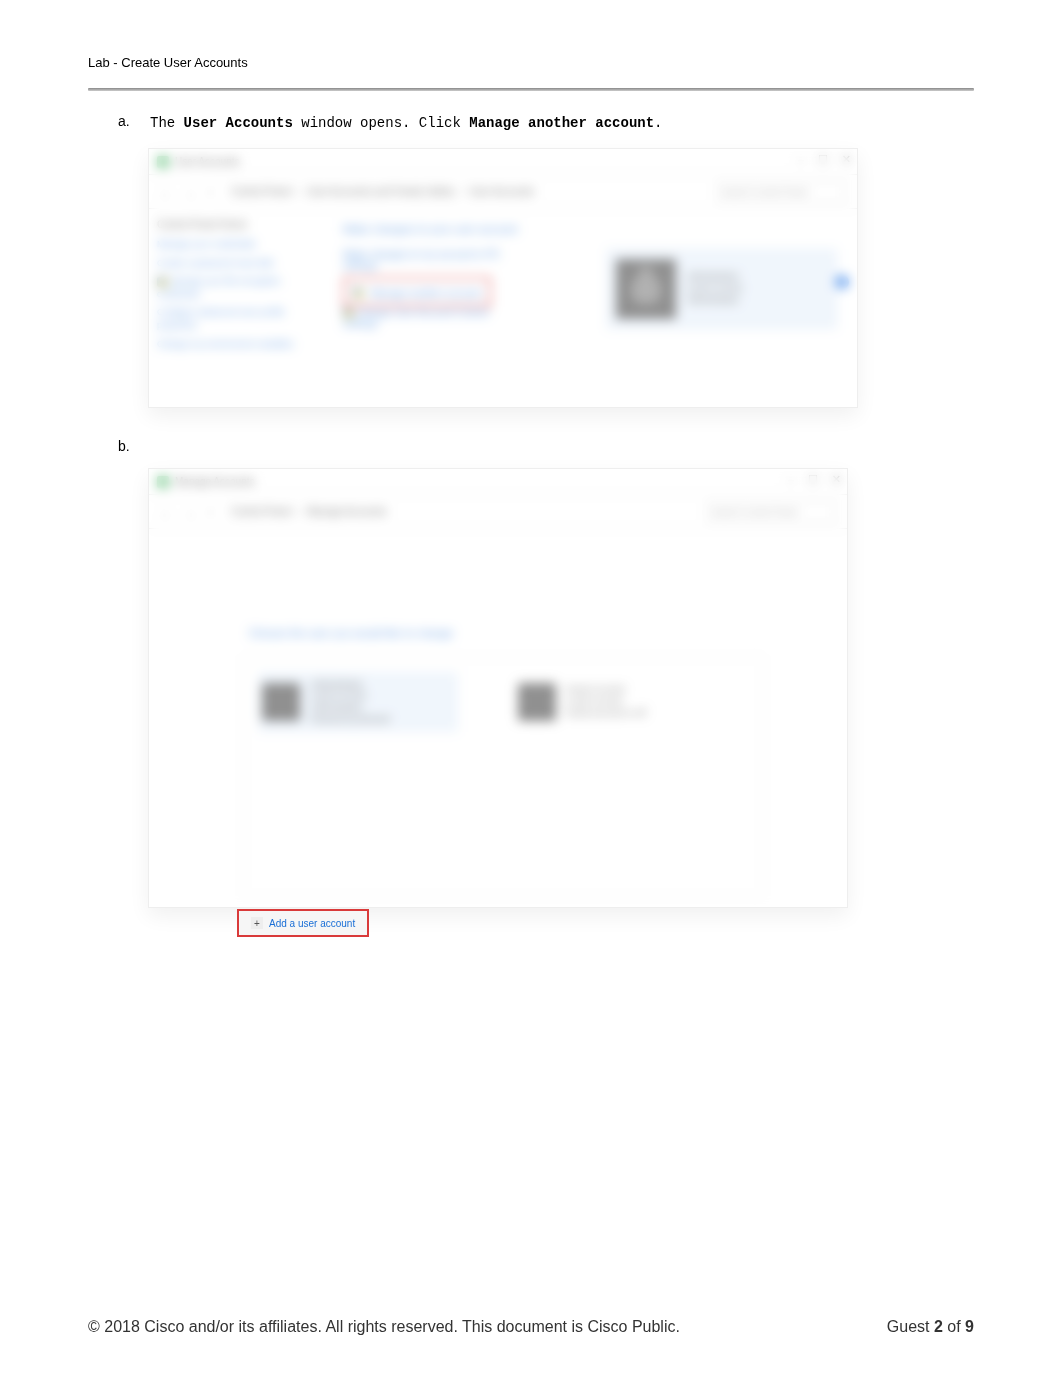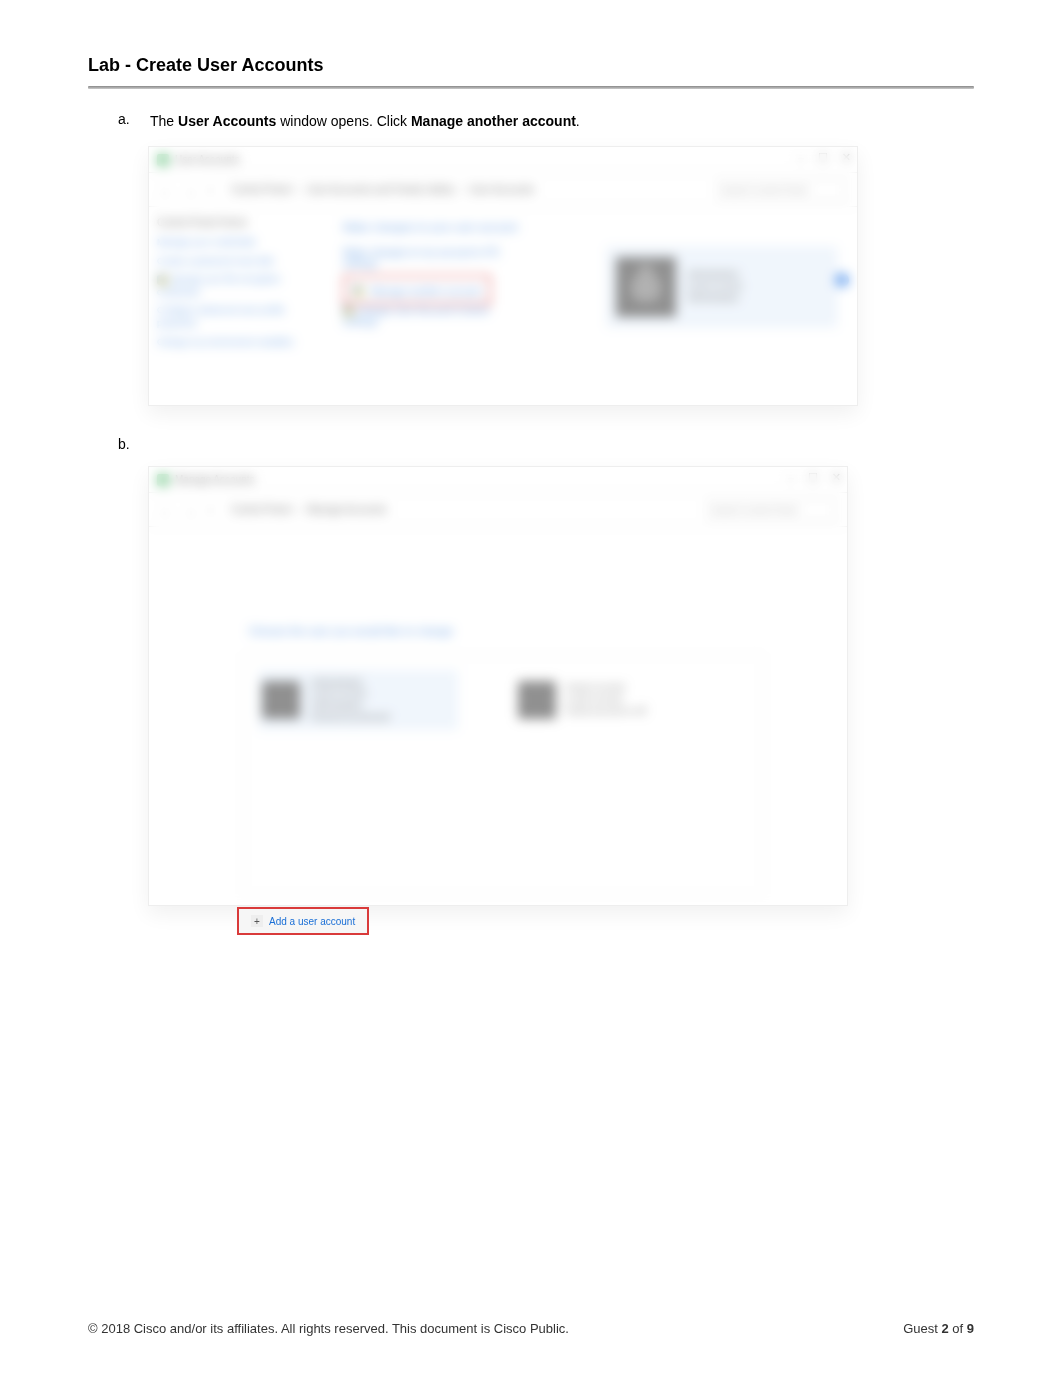--- a/index.html
+++ b/index.html
@@ -14,24 +14,24 @@
       height: 1376px;
       position: relative;
     }
     .page {
       padding: 55px 88px 40px 88px;
       height: 100%;
       display: flex;
       flex-direction: column;
     }
     .header-title {
-      font-size: 18px;
-      font-weight: bold;
+      font-size: 13px;
+      font-weight: normal;
       color: #000;
-      margin-bottom: 10px;
+      margin-bottom: 18px;
     }
     .divider {
       height: 3px;
       background: linear-gradient(to bottom, #888, #ccc);
       margin-bottom: 22px;
       border-radius: 1px;
     }
     .step-heading {
       font-size: 16px;
       font-weight: bold;
@@ -46,20 +46,21 @@
     .list-letter {
       font-size: 14px;
       color: #000;
       width: 32px;
       flex-shrink: 0;
     }
     .list-text {
       font-size: 14px;
       color: #000;
       line-height: 1.5;
+      font-family: Liberation Mono, monospace;
     }
     .list-text b {
       font-weight: bold;
     }
     .screenshot-container {
       margin-left: 60px;
       margin-bottom: 30px;
     }
     .screenshot {
       position: relative;
@@ -349,21 +350,21 @@
       color: #555;
     }
     .ss2-add-text {
       font-size: 10px;
       color: #1a6fd6;
     }
     .footer {
       margin-top: auto;
       display: flex;
       justify-content: space-between;
-      font-size: 13px;
+      font-size: 16px;
       color: #333;
       padding-top: 40px;
     }
     .footer b {
       font-weight: bold;
     }
   </style>
 </head>
 <body>
 

